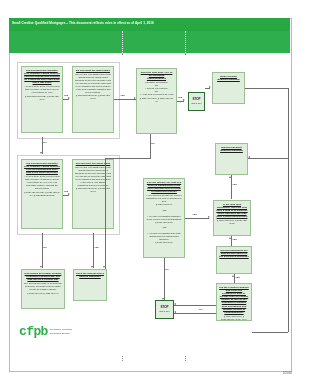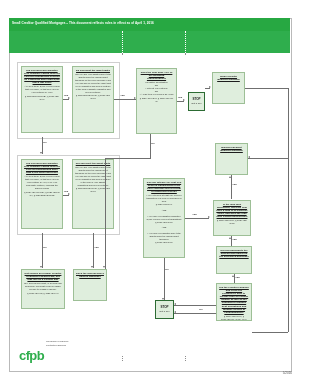--- a/index.html
+++ b/index.html
@@ -74,22 +74,22 @@
            border-top:2.4px solid #6f6f6f;}
   .arrow-u{position:absolute;width:0;height:0;
            border-left:1.6px solid transparent;border-right:1.6px solid transparent;
            border-bottom:2.4px solid #6f6f6f;}
   .edge-lbl{position:absolute;font-size:2.2px;color:#1d1d1d;font-weight:bold;
             background:#ffffff;padding:0 .3px;line-height:2.6px;}
 
   
   .logo{position:absolute;left:19px;top:325px;display:flex;align-items:center;}
   .logo-mark{font-size:13px;font-weight:bold;color:#2fae4d;
-             font-family:Liberation Sans, sans-serif;letter-spacing:-.6px;
-             line-height:13px;margin-top:24px;}
+             font-family:Liberation Mono, monospace;letter-spacing:-.6px;
+             line-height:13px;}
   .logo-txt{margin-left:2px;font-size:2.5px;line-height:3.2px;color:#4a4a4a;}
 
   .page-num{position:absolute;right:6px;top:371px;font-size:3px;color:#555;}
 </style>
 </head>
 <body>
 
 <div id="page">
 
   <div class="doc-frame"></div>

